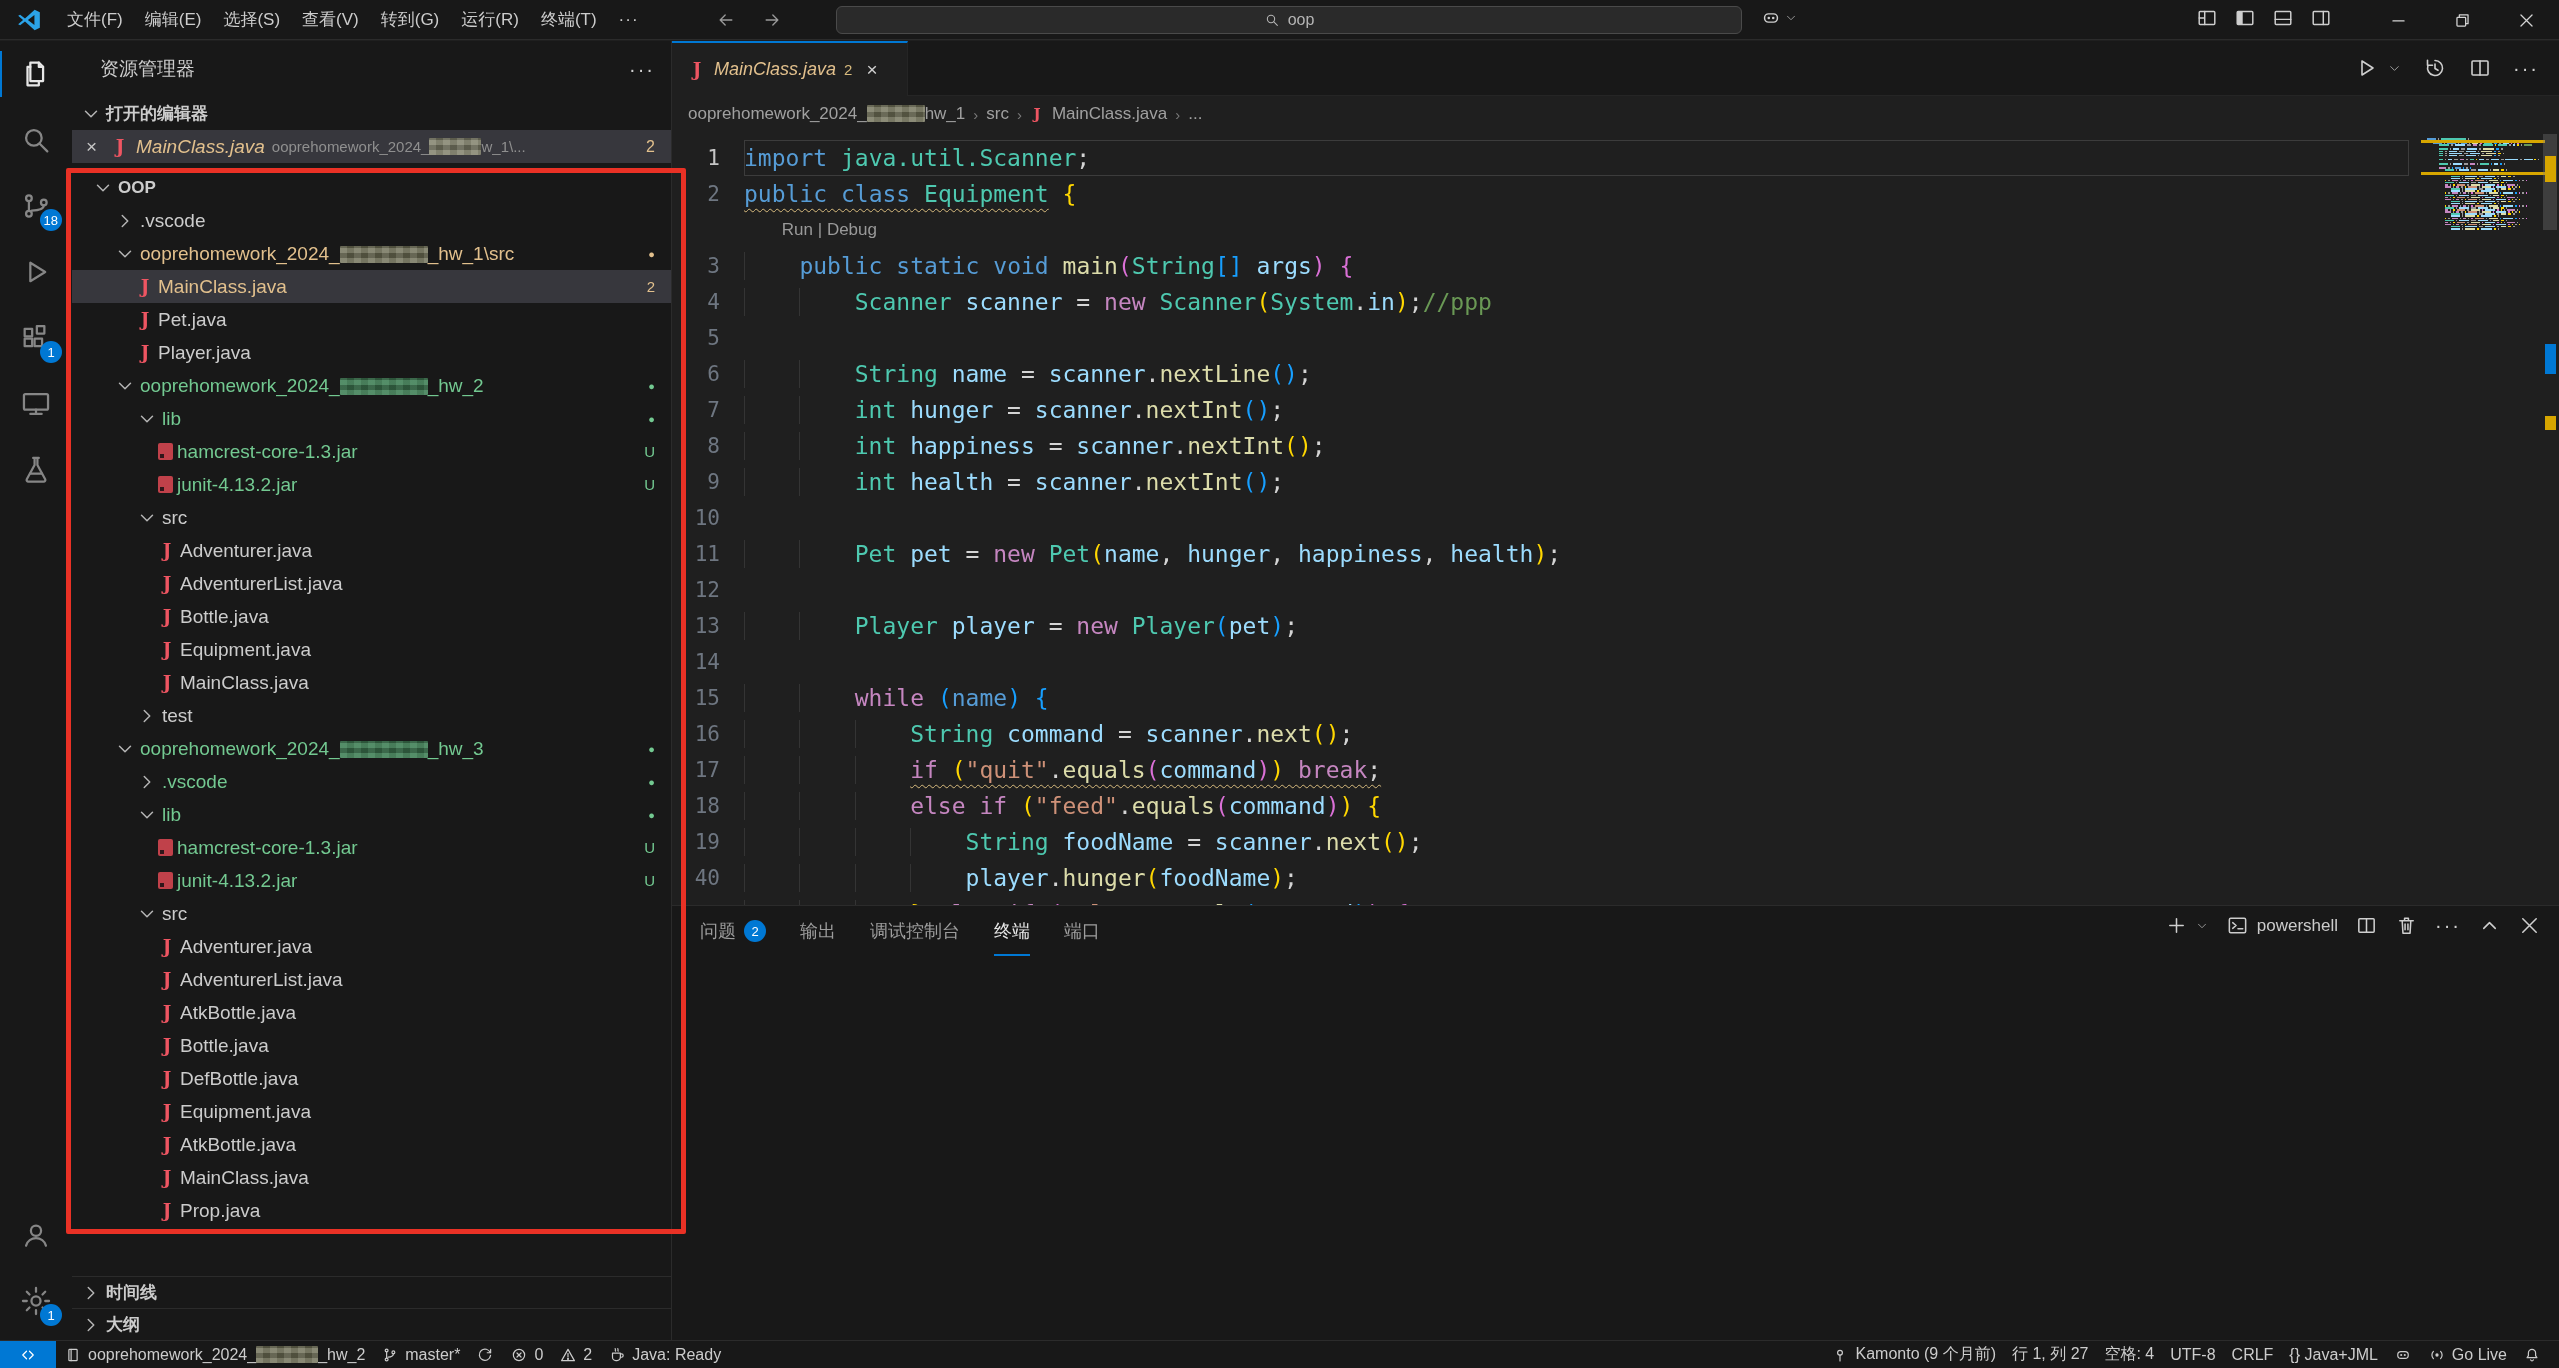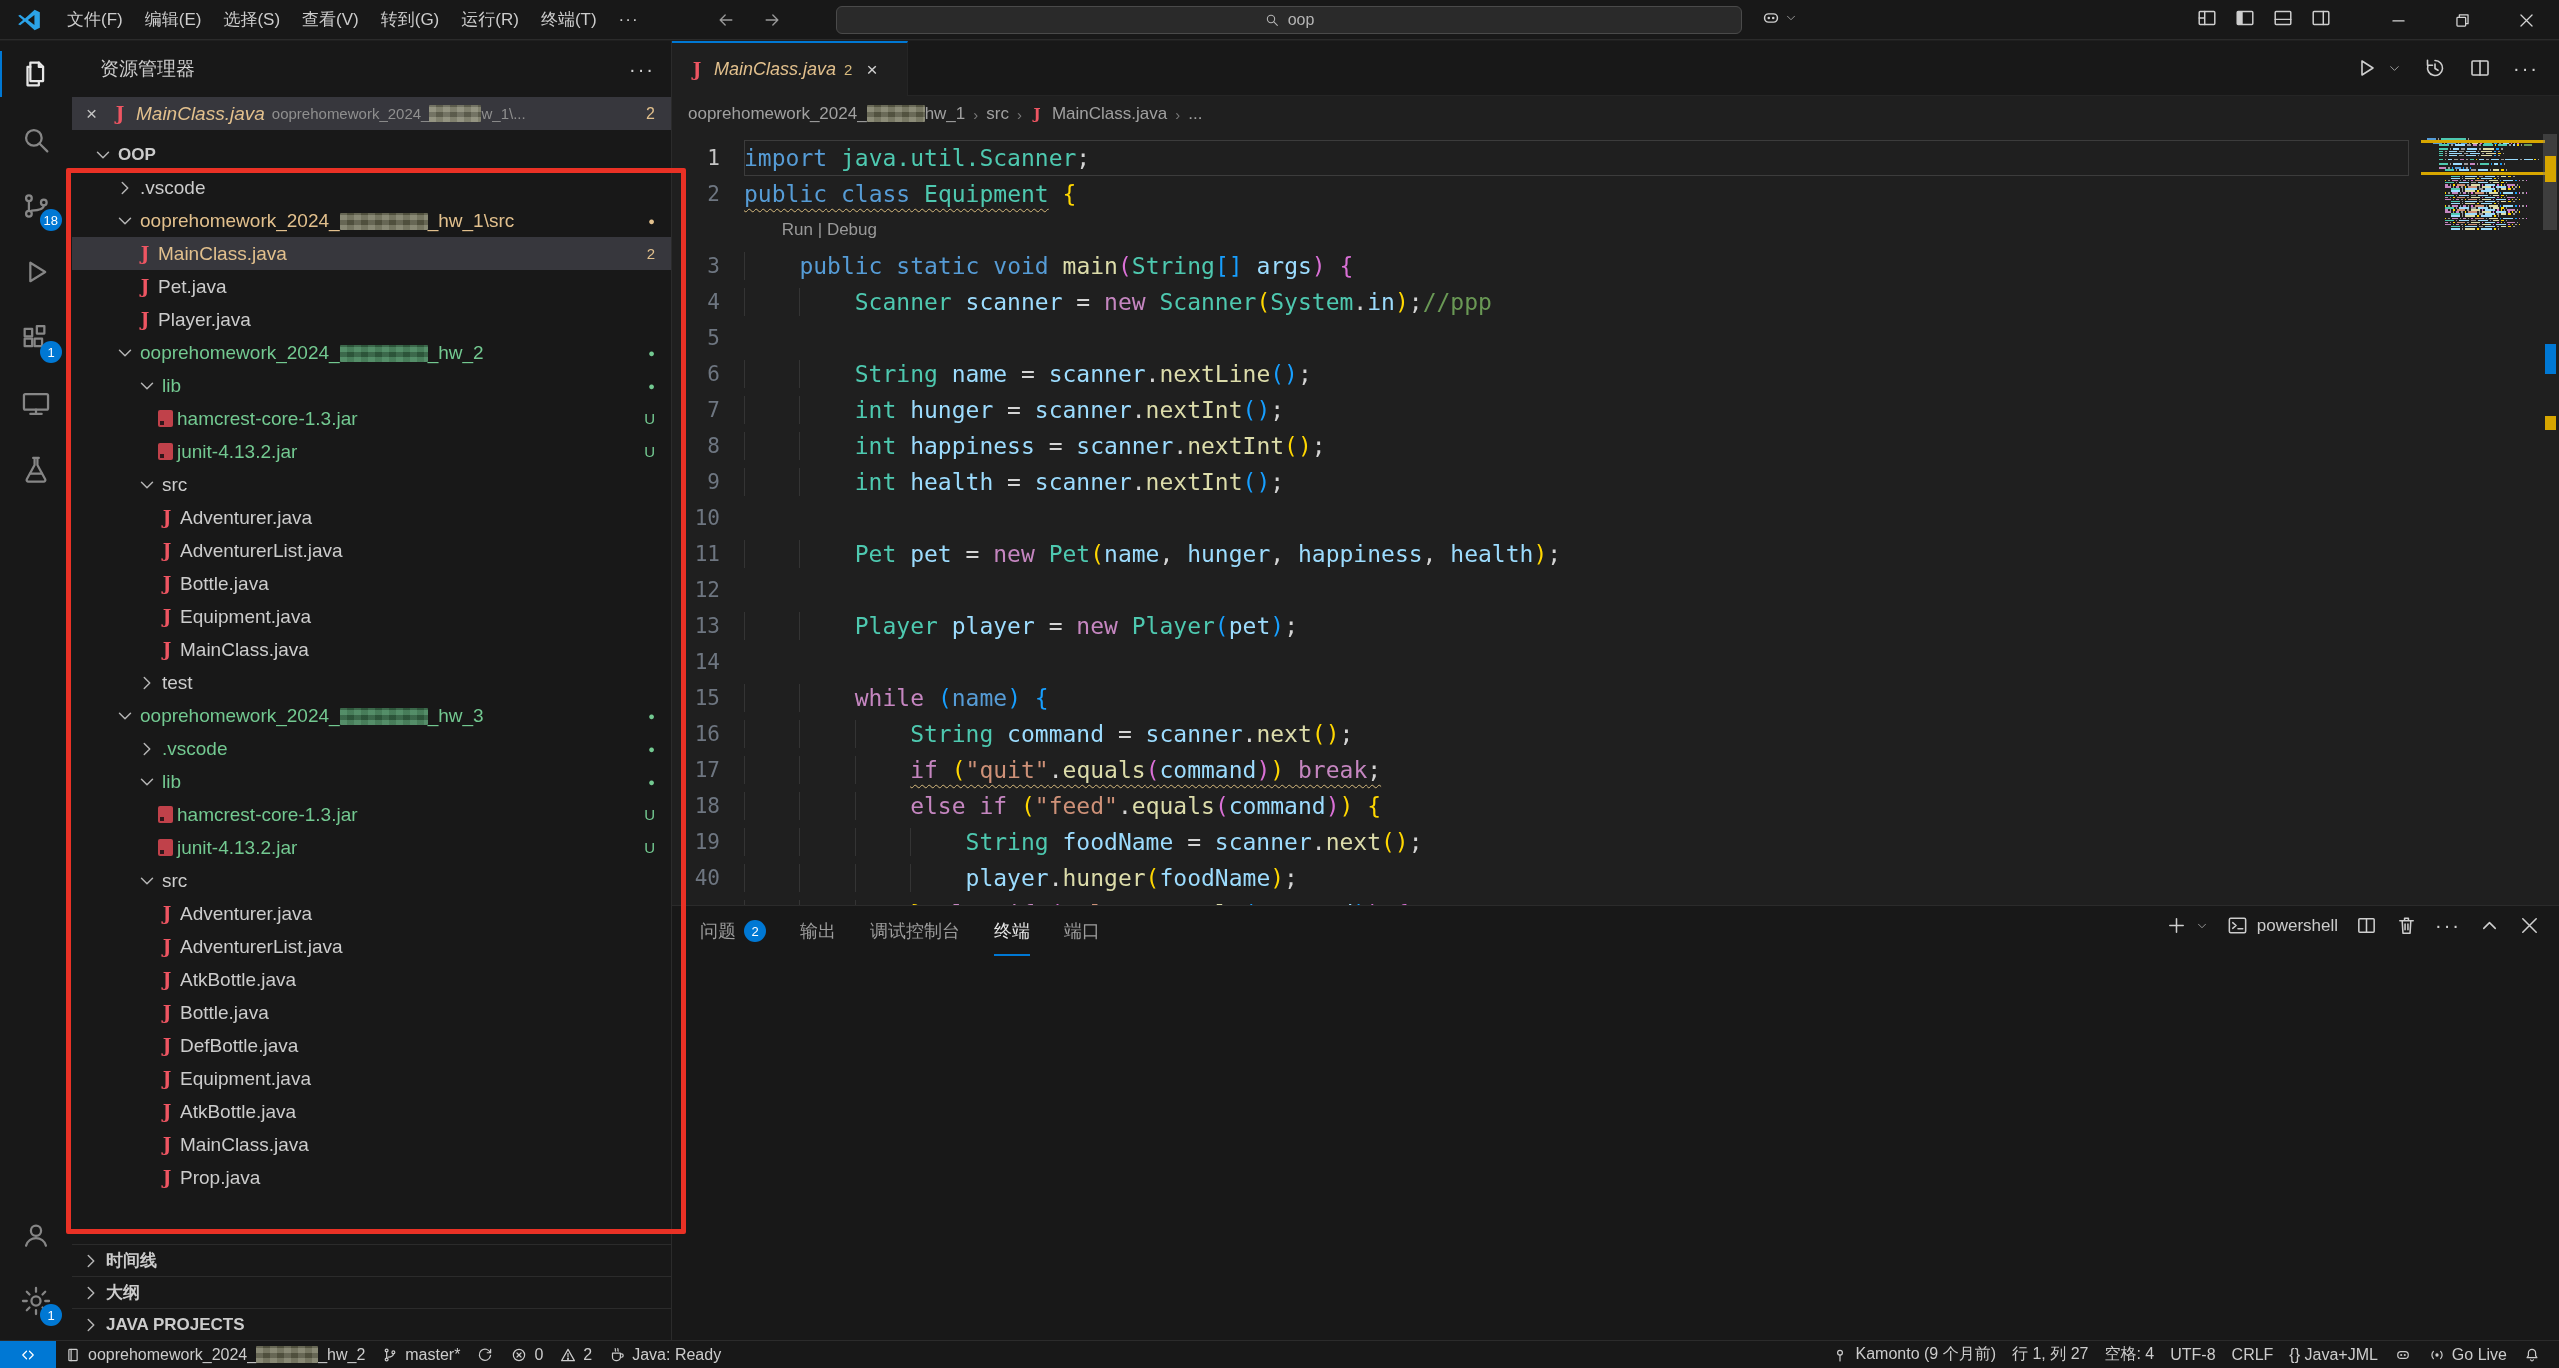--- a/index.html
+++ b/index.html
@@ -325,20 +325,28 @@
         <span class="ab-badge" data-interactable="false">1</span>
       </div>
     </div>
   </div>
 
 <div id="sidebar" data-interactable="false">
   <div id="sb-title-row">
     <span data-interactable="false">资源管理器</span>
     <span class="kebab" data-interactable="true">···</span>
   </div>
+  <div class="sec-header" data-interactable="true">
+    <span class="chev icon" data-interactable="false">
+        <svg viewBox="0 0 24 24" fill="none" stroke="currentColor" stroke-width="1.6" stroke-linecap="round" stroke-linejoin="round">
+          <path d="M6 9l6 6 6-6"></path>
+        </svg>
+      </span>
+    <span data-interactable="false">打开的编辑器</span>
+  </div>
   <div id="open-editor-row" class="oe-row" data-interactable="true">
       <span class="oe-close" data-interactable="true">×</span>
       <span class="jicon" data-interactable="false">J</span>
       <span class="oe-name" data-interactable="false">MainClass.java</span>
       <span class="oe-desc" data-interactable="false"><span>ooprehomework_2024_</span><span class="censor" style="width:52px" data-interactable="false"></span><span>w_1\...</span></span>
       <span class="oe-badge" data-interactable="false">2</span>
     </div>
   <div id="tree" data-interactable="false">
       <div class="trow" data-interactable="true" style="padding-left:20px">
         <span class="chev icon" data-interactable="false">
@@ -533,28 +541,20 @@
         </span>
         <span data-interactable="false">时间线</span>
       </div>
       <div class="sec-header" data-interactable="true">
         <span class="chev icon" data-interactable="false">
           <svg viewBox="0 0 24 24" fill="none" stroke="currentColor" stroke-width="1.6" stroke-linecap="round" stroke-linejoin="round">
             <path d="M9 6l6 6-6 6"></path>
           </svg>
         </span>
         <span data-interactable="false">大纲</span>
-      </div>
-      <div class="sec-header" data-interactable="true">
-        <span class="chev icon" data-interactable="false">
-          <svg viewBox="0 0 24 24" fill="none" stroke="currentColor" stroke-width="1.6" stroke-linecap="round" stroke-linejoin="round">
-            <path d="M9 6l6 6-6 6"></path>
-          </svg>
-        </span>
-        <span data-interactable="false">JAVA PROJECTS</span>
       </div>
     </div>
 </div>
 
 <div id="editor" data-interactable="false">
   <div id="tabstrip" data-interactable="false">
     <div id="tab" data-interactable="true">
       <span class="jicon" data-interactable="false">J</span>
       <span class="name" data-interactable="false">MainClass.java</span>
       <span class="badge" data-interactable="false">2</span>

